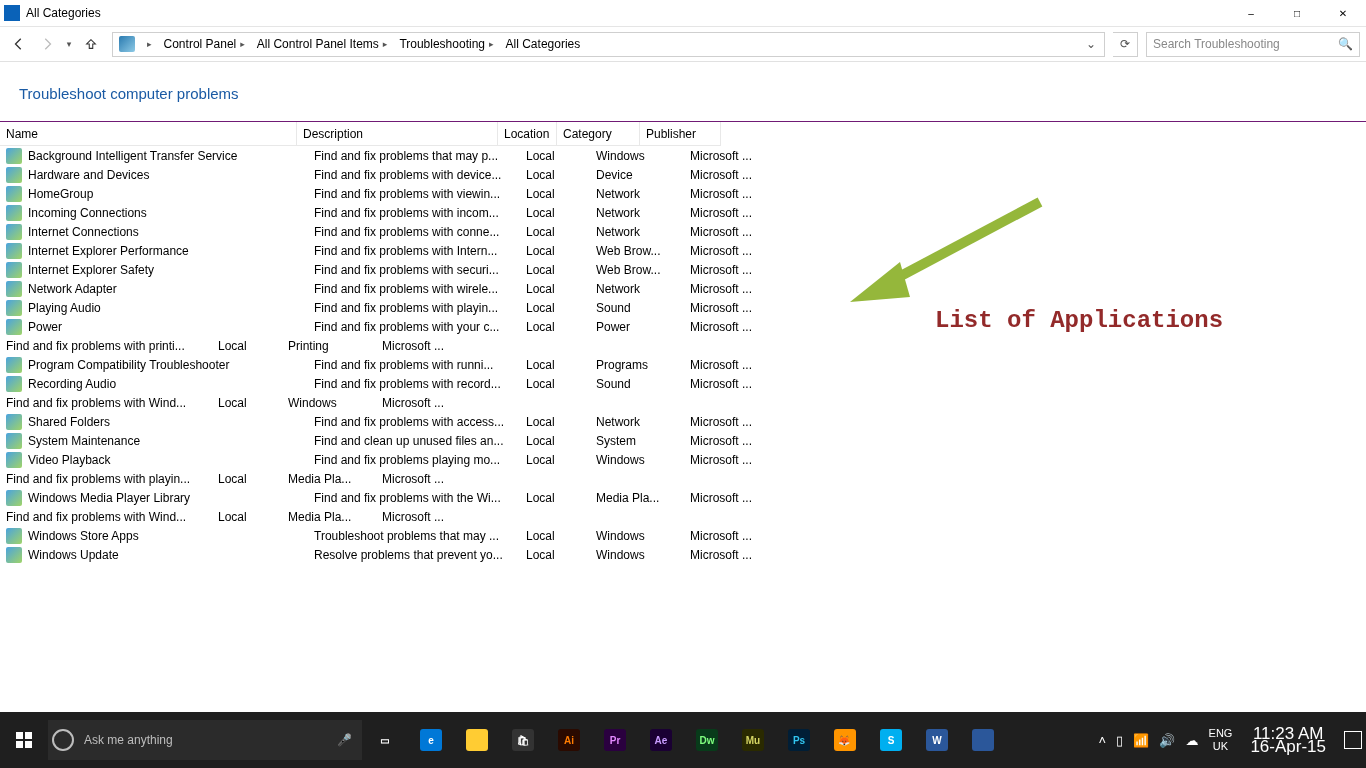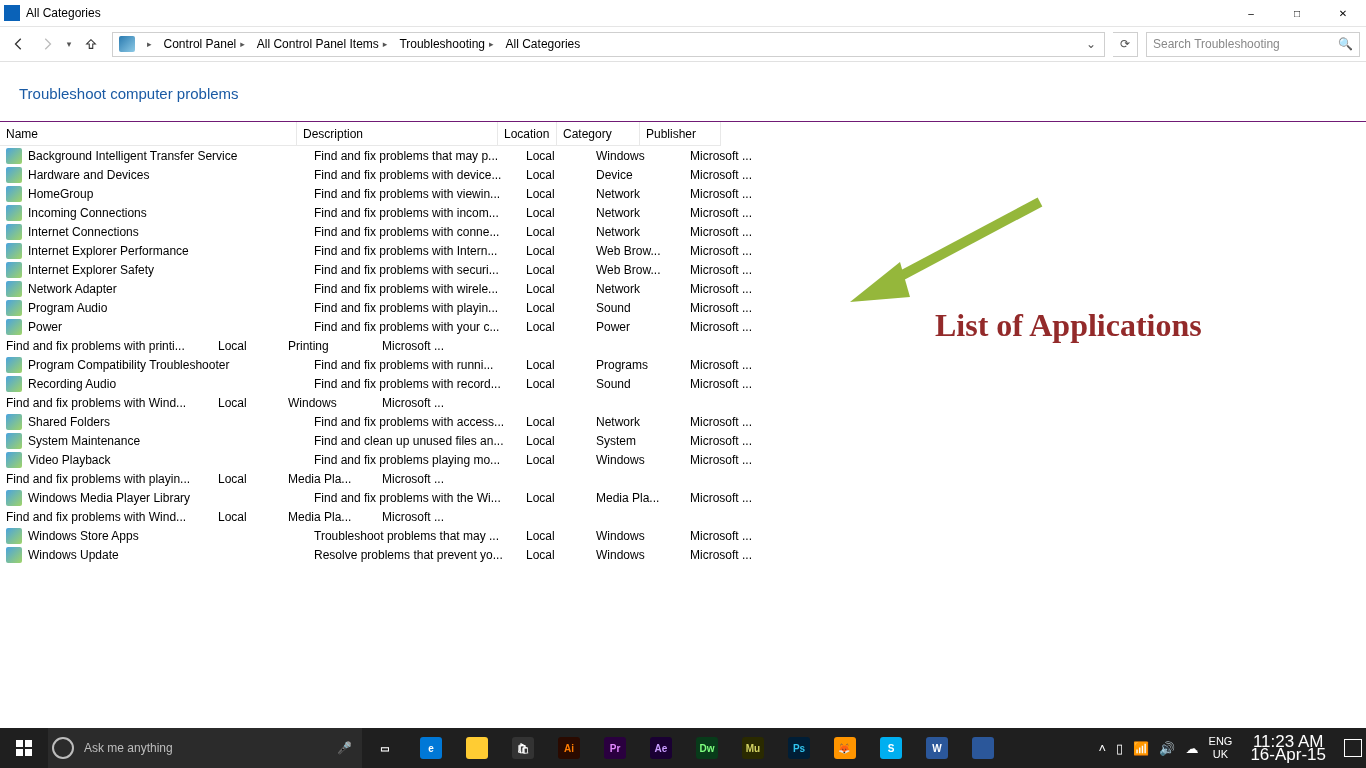--- a/index.html
+++ b/index.html
@@ -39,23 +39,23 @@
   .cell{padding:0 6px;white-space:nowrap;overflow:hidden;text-overflow:ellipsis}
   .cell.name{width:296px;display:flex;align-items:center;gap:6px}
   .cell.desc{width:200px}
   .cell.loc{width:58px}
   .cell.cat{width:82px}
   .cell.pub{width:80px}
   .rowicon{width:16px;height:16px;flex-shrink:0;background:linear-gradient(135deg,#4aa3df,#a0d468);border-radius:2px}
   
   .annot{position:absolute;left:840px;top:130px;width:500px;pointer-events:none}
   .annot svg{position:absolute;left:0;top:0}
-  .annot .txt{position:absolute;left:95px;top:115px;font-family:Liberation Serif, serif;font-size:32px;font-weight:bold;color:#932a2a;white-space:nowrap}
-  
-  .taskbar{position:absolute;left:0;bottom:0;width:1366px;height:40px;background:#1f1f1f;display:flex;align-items:center;color:#fff;font-size:12px}
+  .annot .txt{position:absolute;left:95px;top:115px;font-family:Liberation Mono, monospace;font-size:24px;font-weight:bold;color:#932a2a;white-space:nowrap}
+  
+  .taskbar{position:absolute;left:0;bottom:0;width:1366px;height:56px;background:#1f1f1f;display:flex;align-items:center;color:#fff;font-size:12px}
   .start{width:48px;height:40px;display:flex;align-items:center;justify-content:center}
   .start svg{width:16px;height:16px;fill:#fff}
   .cortana{display:flex;align-items:center;height:40px;padding:0 10px 0 4px;gap:10px;color:#bdbdbd;width:300px;background:#2b2b2b}
   .cortana .circ{width:18px;height:18px;border:2px solid #bdbdbd;border-radius:50%}
   .tbicon{width:46px;height:40px;display:flex;align-items:center;justify-content:center}
   .tbicon .sq{width:22px;height:22px;border-radius:3px;display:flex;align-items:center;justify-content:center;font-size:10px;font-weight:bold}
   .tray{margin-left:auto;display:flex;align-items:center;height:40px;gap:10px;padding-right:4px}
   .tray .ti{color:#fff;font-size:13px}
   .tray .clock{text-align:center;font-size:17px;line-height:13px;padding:0 8px}
   .tray .lang{text-align:center;font-size:11px;line-height:13px}
@@ -220,21 +220,21 @@
           <span>Network Adapter</span>
         </div>
         <div class="cell desc">Find and fix problems with wirele...</div>
         <div class="cell loc">Local</div>
         <div class="cell cat">Network</div>
         <div class="cell pub">Microsoft ...</div>
       </div>
       <div class="row">
         <div class="cell name">
           <span class="rowicon"></span>
-          <span>Program Audio</span>
+          <span>Playing Audio</span>
         </div>
         <div class="cell desc">Find and fix problems with playin...</div>
         <div class="cell loc">Local</div>
         <div class="cell cat">Sound</div>
         <div class="cell pub">Microsoft ...</div>
       </div>
       <div class="row">
         <div class="cell name">
           <span class="rowicon"></span>
           <span>Power</span>

